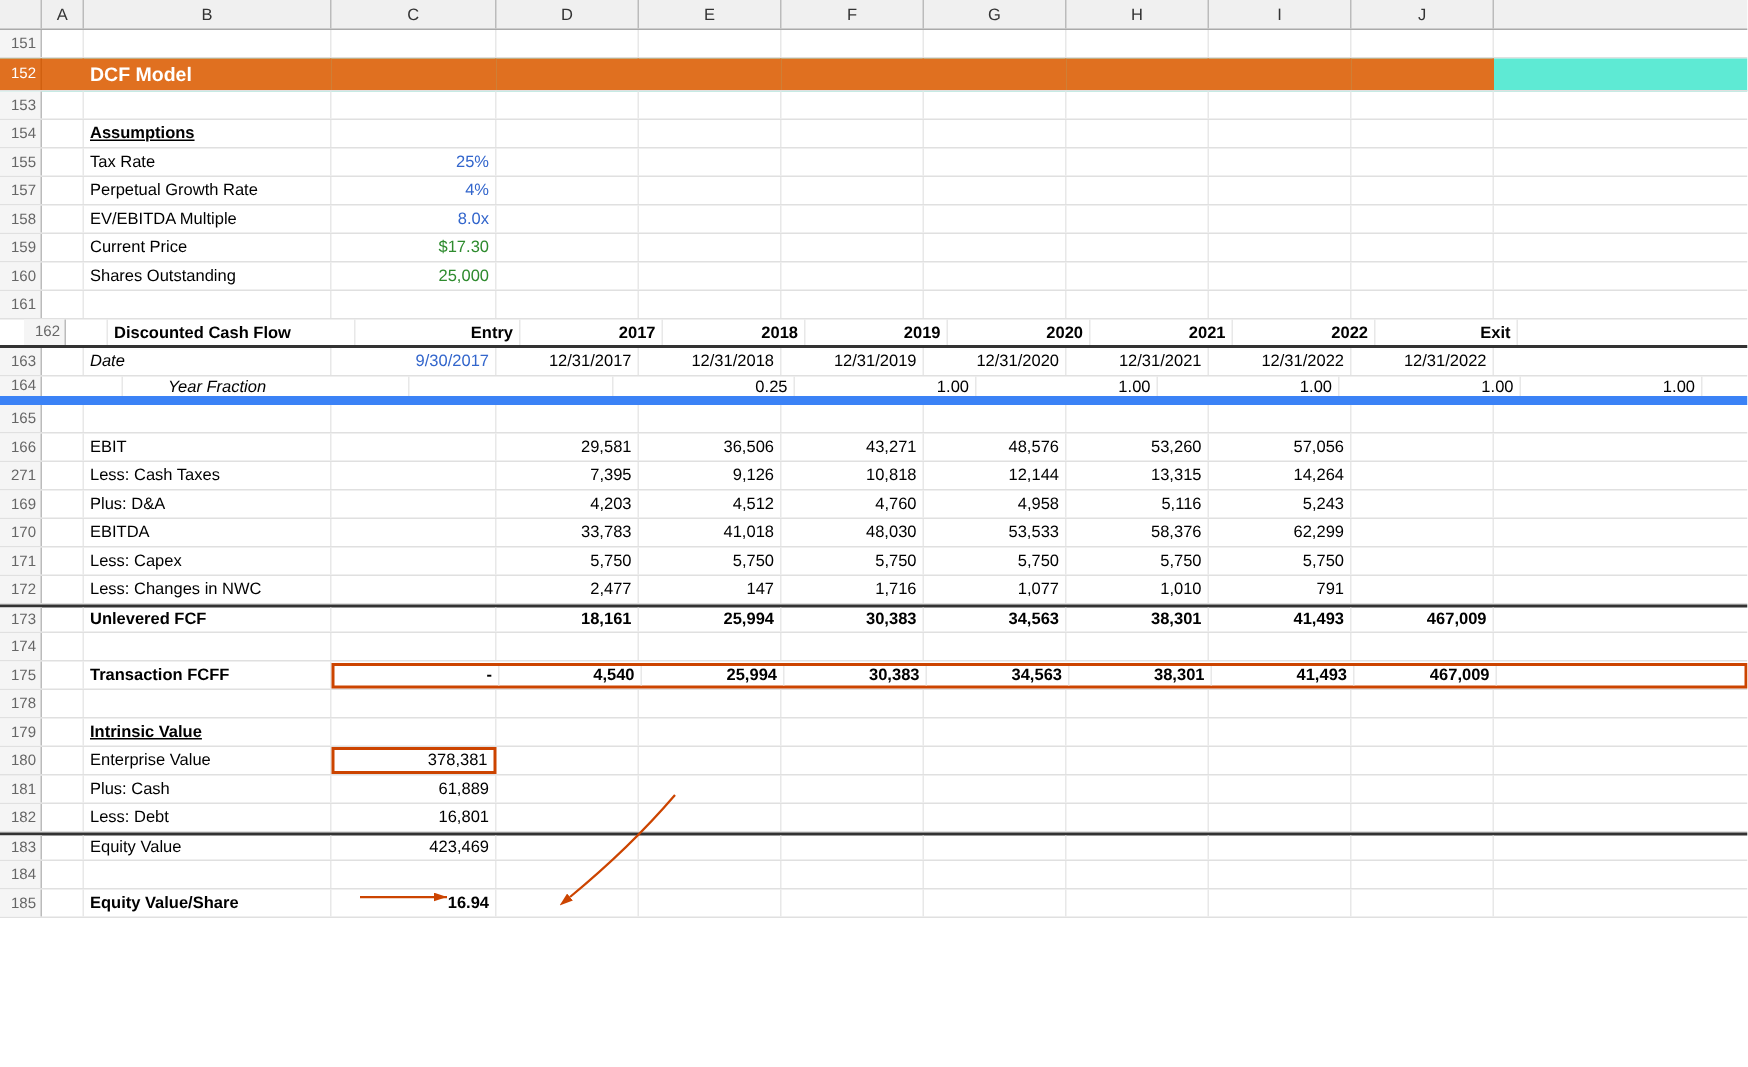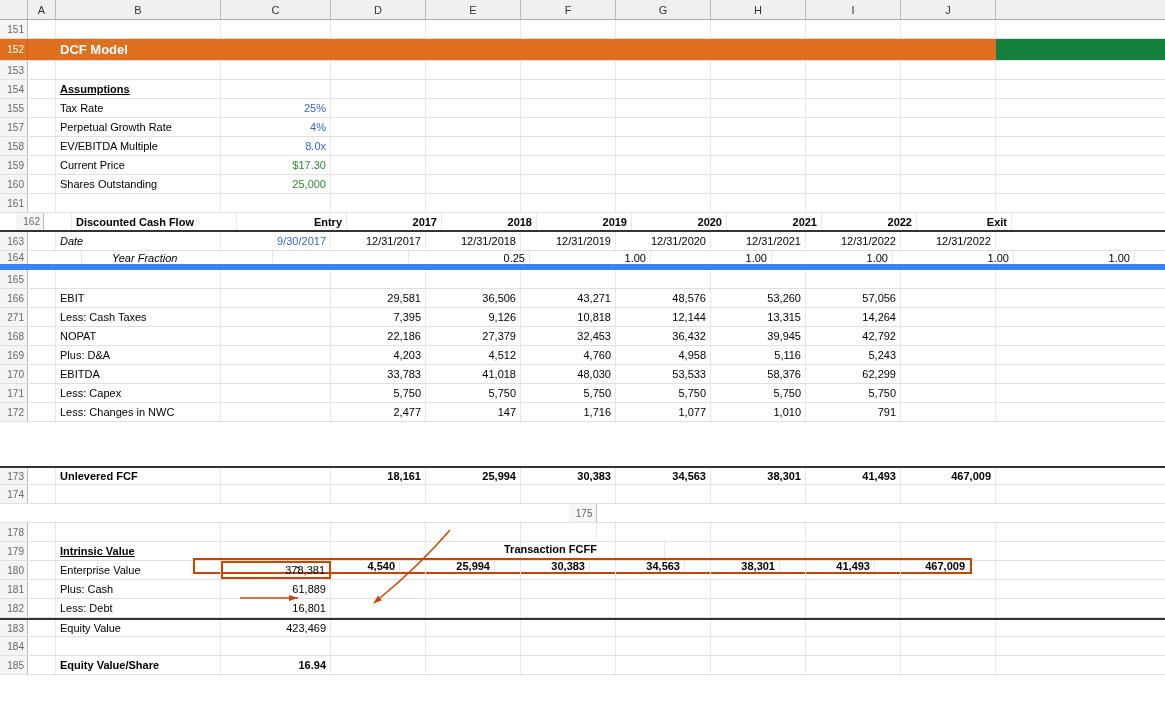--- a/index.html
+++ b/index.html
@@ -80,21 +80,21 @@
     .ch-F { width: 95px; }
     .ch-G { width: 95px; }
     .ch-H { width: 95px; }
     .ch-I { width: 95px; }
     .ch-J { width: 95px; }
 
     .text-right { justify-content: flex-end; }
 
     
     .dcf-title-row {
-      background: #15803d;
+      background: #5eead4;
       height: 22px;
     }
     .dcf-title-row .cell {
       background: #e07020;
       color: white;
       font-weight: bold;
       font-size: 13px;
       border-right: 1px solid #e07020;
     }
     .dcf-title-row .row-num {
@@ -365,33 +365,20 @@
       <div class="cell col-C"></div>
       <div class="cell col-D text-right">7,395</div>
       <div class="cell col-E text-right">9,126</div>
       <div class="cell col-F text-right">10,818</div>
       <div class="cell col-G text-right">12,144</div>
       <div class="cell col-H text-right">13,315</div>
       <div class="cell col-I text-right">14,264</div>
       <div class="cell col-J"></div>
     </div>
 
-    <div class="row">
-      <div class="row-num">168</div>
-      <div class="cell col-A"></div>
-      <div class="cell col-B">NOPAT</div>
-      <div class="cell col-C"></div>
-      <div class="cell col-D text-right">22,186</div>
-      <div class="cell col-E text-right">27,379</div>
-      <div class="cell col-F text-right">32,453</div>
-      <div class="cell col-G text-right">36,432</div>
-      <div class="cell col-H text-right">39,945</div>
-      <div class="cell col-I text-right">42,792</div>
-      <div class="cell col-J"></div>
-    </div>
 
     <div class="row">
       <div class="row-num">169</div>
       <div class="cell col-A"></div>
       <div class="cell col-B">Plus: D&amp;A</div>
       <div class="cell col-C"></div>
       <div class="cell col-D text-right">4,203</div>
       <div class="cell col-E text-right">4,512</div>
       <div class="cell col-F text-right">4,760</div>
       <div class="cell col-G text-right">4,958</div>
@@ -435,21 +422,21 @@
       <div class="cell col-C"></div>
       <div class="cell col-D text-right">2,477</div>
       <div class="cell col-E text-right">147</div>
       <div class="cell col-F text-right">1,716</div>
       <div class="cell col-G text-right">1,077</div>
       <div class="cell col-H text-right">1,010</div>
       <div class="cell col-I text-right">791</div>
       <div class="cell col-J"></div>
     </div>
 
-    <div class="row row-173" style="border-top:2px solid #333;border-bottom:1px solid #e0e0e0;margin-top:44px;">
+    <div class="row row-173" style="border-top:2px solid #333;border-bottom:1px solid #e0e0e0;">
       <div class="row-num">173</div>
       <div class="cell col-A"></div>
       <div class="cell col-B" style="font-weight:bold;">Unlevered FCF</div>
       <div class="cell col-C"></div>
       <div class="cell col-D text-right" style="font-weight:bold;">18,161</div>
       <div class="cell col-E text-right" style="font-weight:bold;">25,994</div>
       <div class="cell col-F text-right" style="font-weight:bold;">30,383</div>
       <div class="cell col-G text-right" style="font-weight:bold;">34,563</div>
       <div class="cell col-H text-right" style="font-weight:bold;">38,301</div>
       <div class="cell col-I text-right" style="font-weight:bold;">41,493</div>
@@ -463,21 +450,21 @@
       <div class="cell col-C"></div>
       <div class="cell col-D"></div>
       <div class="cell col-E"></div>
       <div class="cell col-F"></div>
       <div class="cell col-G"></div>
       <div class="cell col-H"></div>
       <div class="cell col-I"></div>
       <div class="cell col-J"></div>
     </div>
 
-    <div class="row row-175" style="position:relative;flex-direction:column;">
+    <div class="row row-175" style="position:relative;">
       <div class="row-num">175</div>
       <div class="cell col-A"></div>
       <div class="cell col-B" style="font-weight:bold;">Transaction FCFF</div>
 
       <div style="display:flex;border:2px solid #cc4400;height:17px;align-items:center;flex:1;">
         <div class="cell col-C text-right" style="font-weight:bold;border-right:1px solid #e8e8e8;">-</div>
         <div class="cell col-D text-right" style="font-weight:bold;border-right:1px solid #e8e8e8;">4,540</div>
         <div class="cell col-E text-right" style="font-weight:bold;border-right:1px solid #e8e8e8;">25,994</div>
         <div class="cell col-F text-right" style="font-weight:bold;border-right:1px solid #e8e8e8;">30,383</div>
         <div class="cell col-G text-right" style="font-weight:bold;border-right:1px solid #e8e8e8;">34,563</div>

